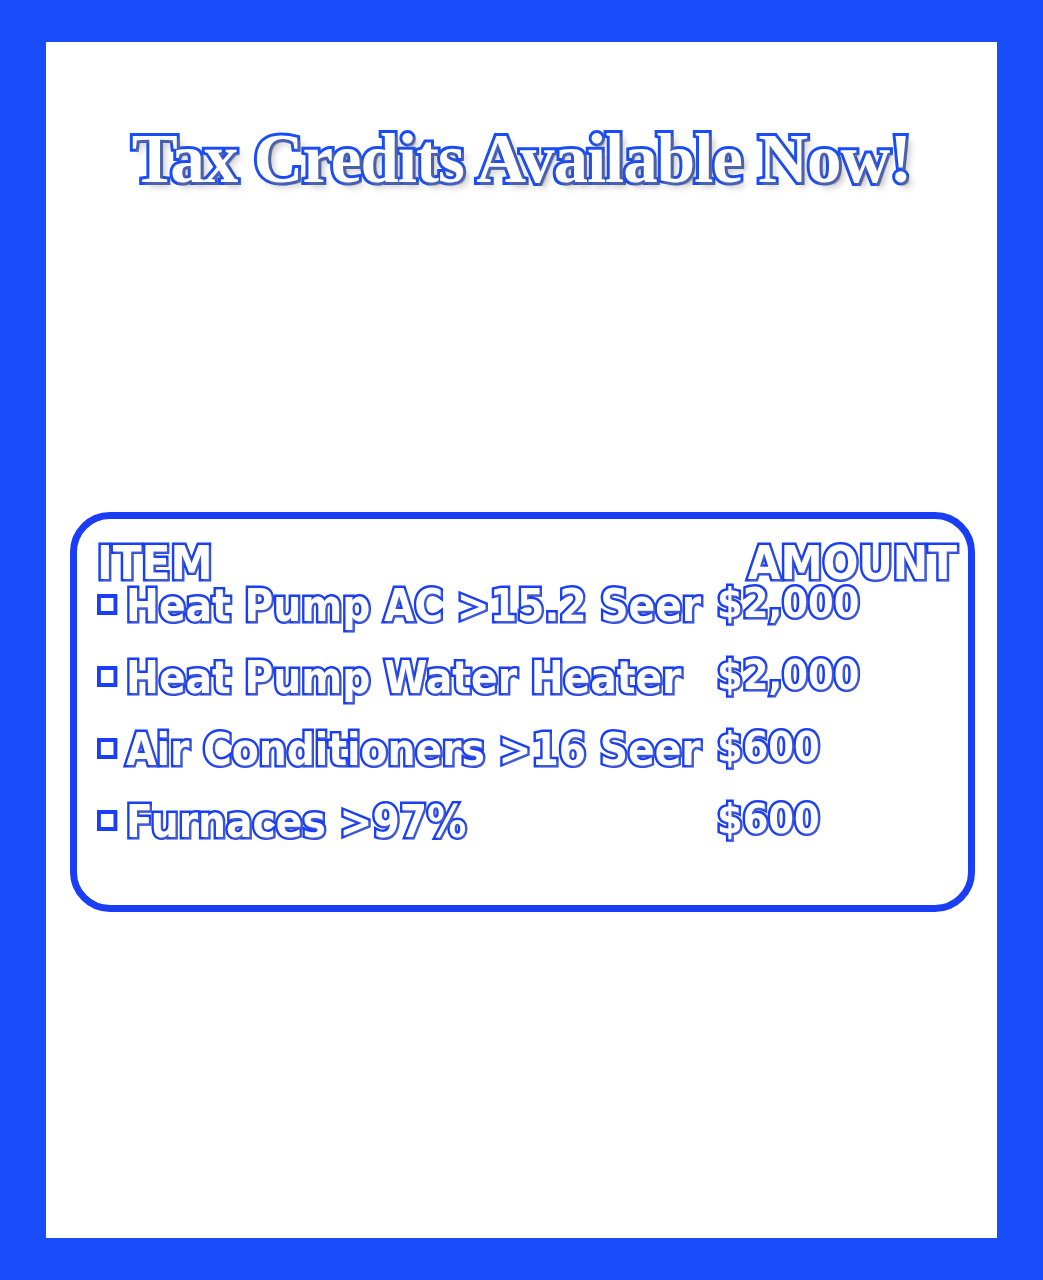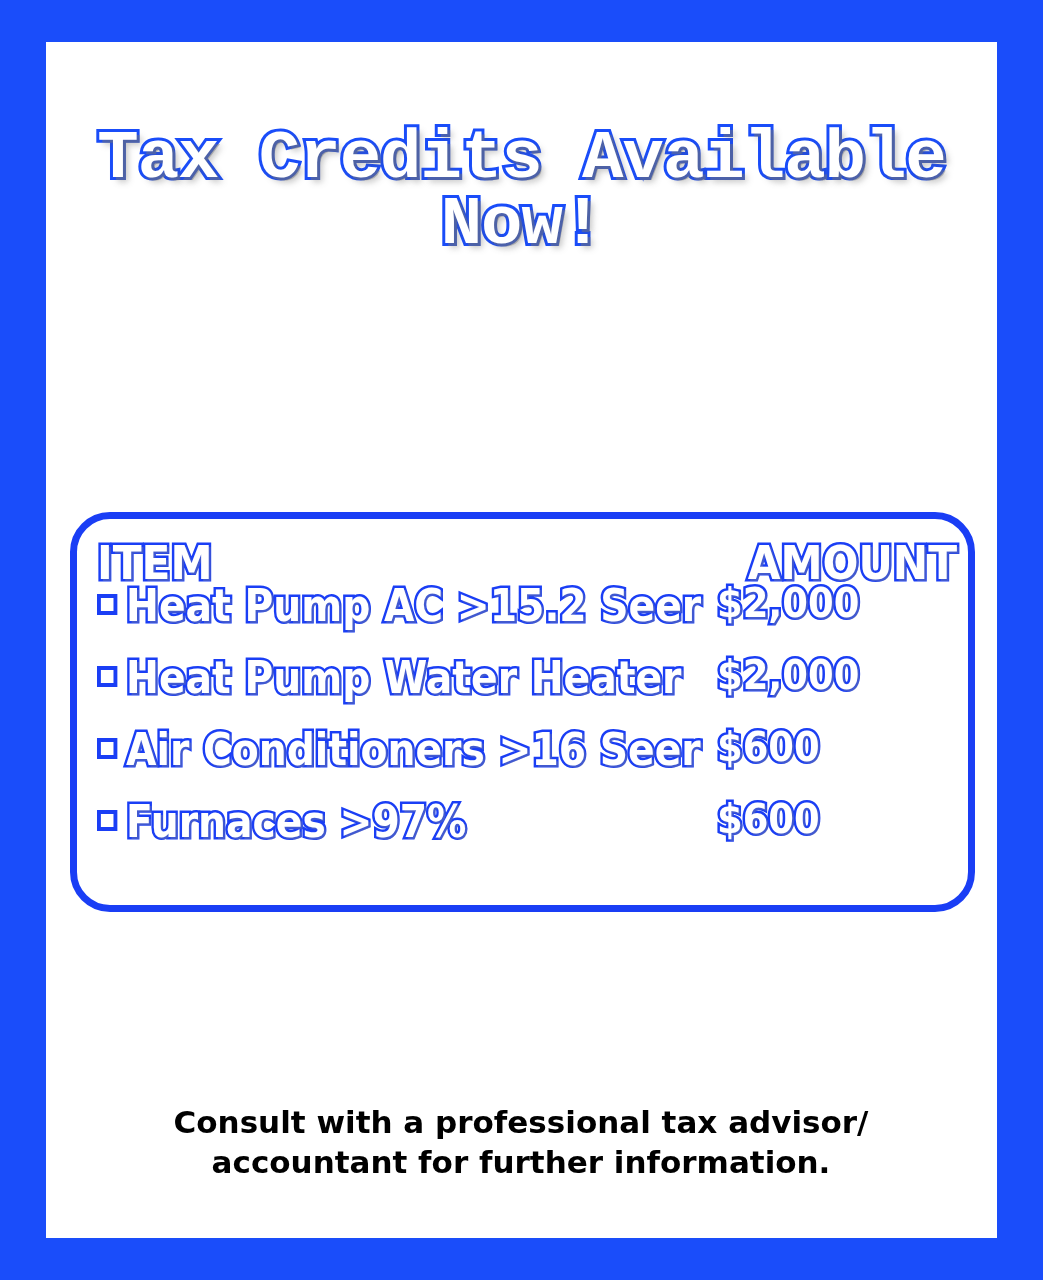--- a/index.html
+++ b/index.html
@@ -36,21 +36,21 @@
 
   
   .title-wrap {
     position: absolute;
     left: 0;
     top: 85px;
     width: 951px;
     text-align: center;
   }
   .title {
-    font-family: Liberation Mono, monospace;
+    font-family: Liberation Serif, serif;
     font-weight: bold;
     font-size: 69px;
     line-height: 0.95;
     letter-spacing: -1px;
     color: #ffffff;
     -webkit-text-stroke: 6px #1a4dfa;
     paint-order: stroke fill;
     text-shadow:
       3px 3px 0 rgba(120,120,120,0.45),
       5px 5px 6px rgba(90,90,90,0.35);
@@ -201,16 +201,15 @@
         <div class="row">
           <div class="outline-text row-label">
             <span class="bullet"></span><span>Furnaces &gt;97%</span>
           </div>
           <div class="outline-text row-amount">$600</div>
         </div>
 
       </div>
     </div>
 
-    <div class="footer">Consult with a professional tax advisor/ accountant for further information.</div>
 
   </div>
 </div>
 
 </body></html>

